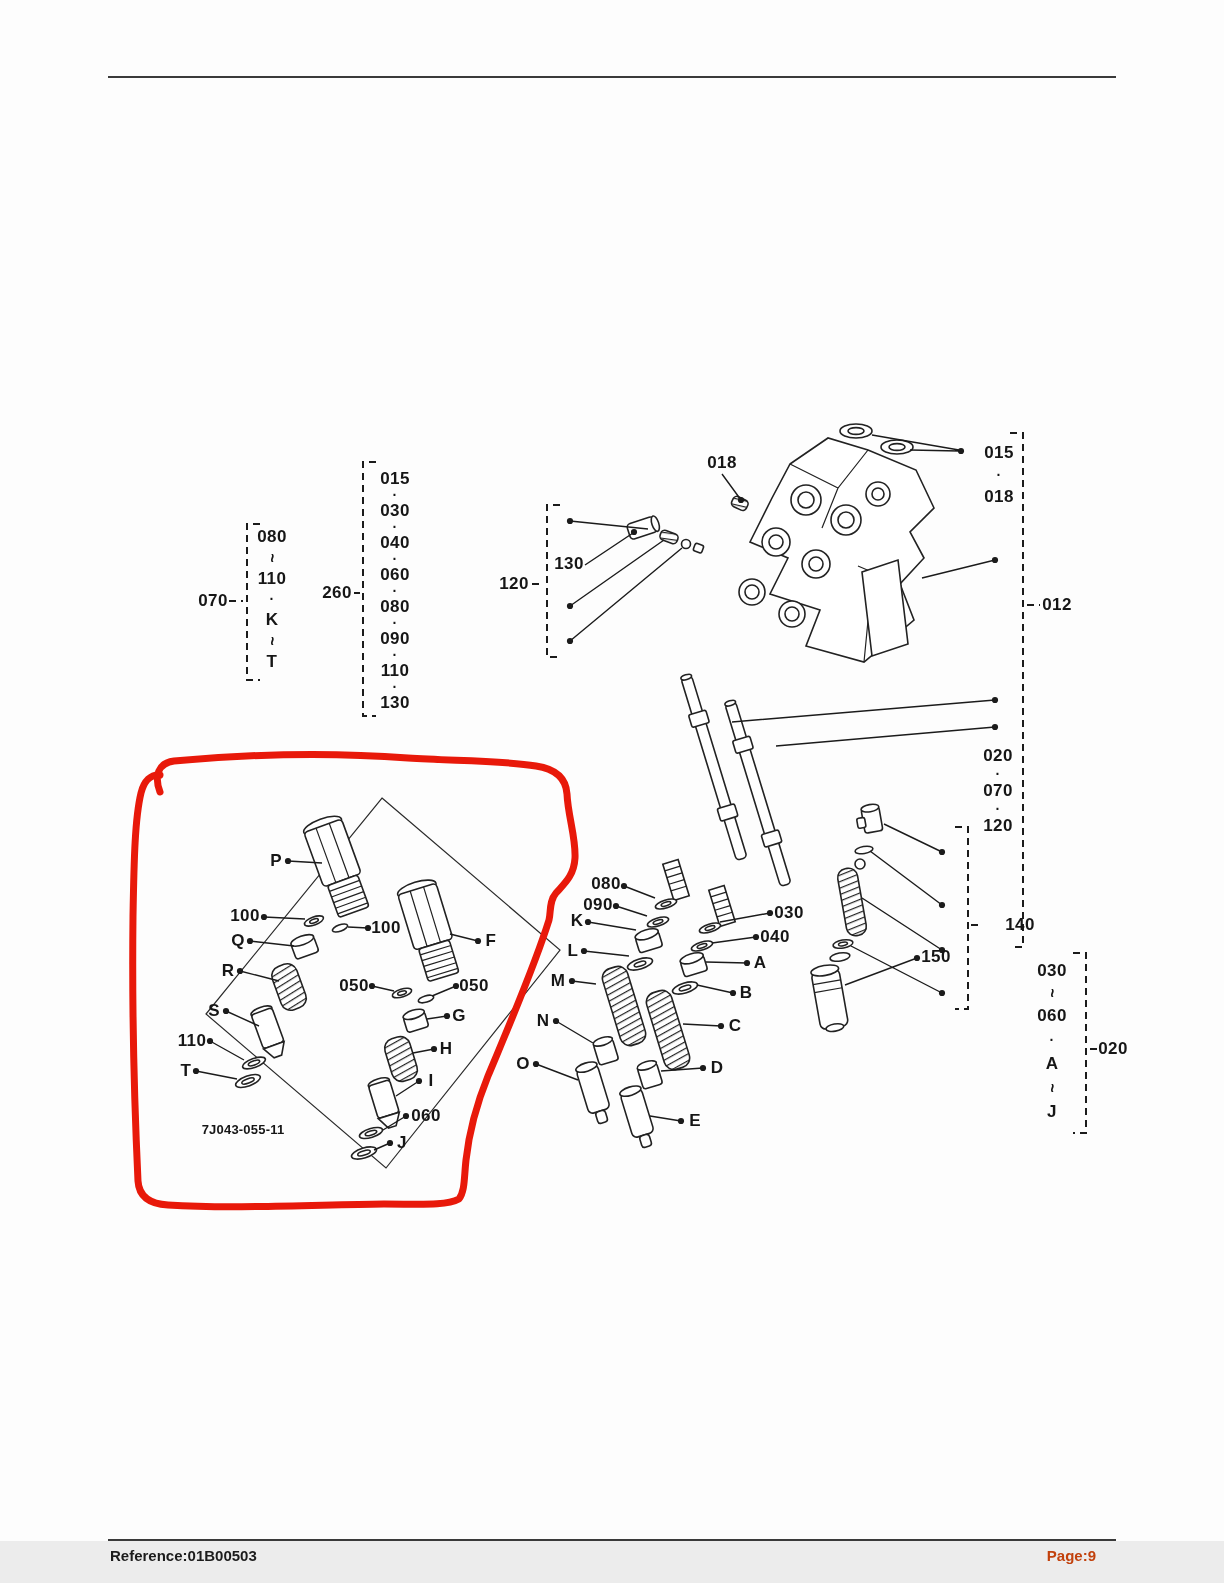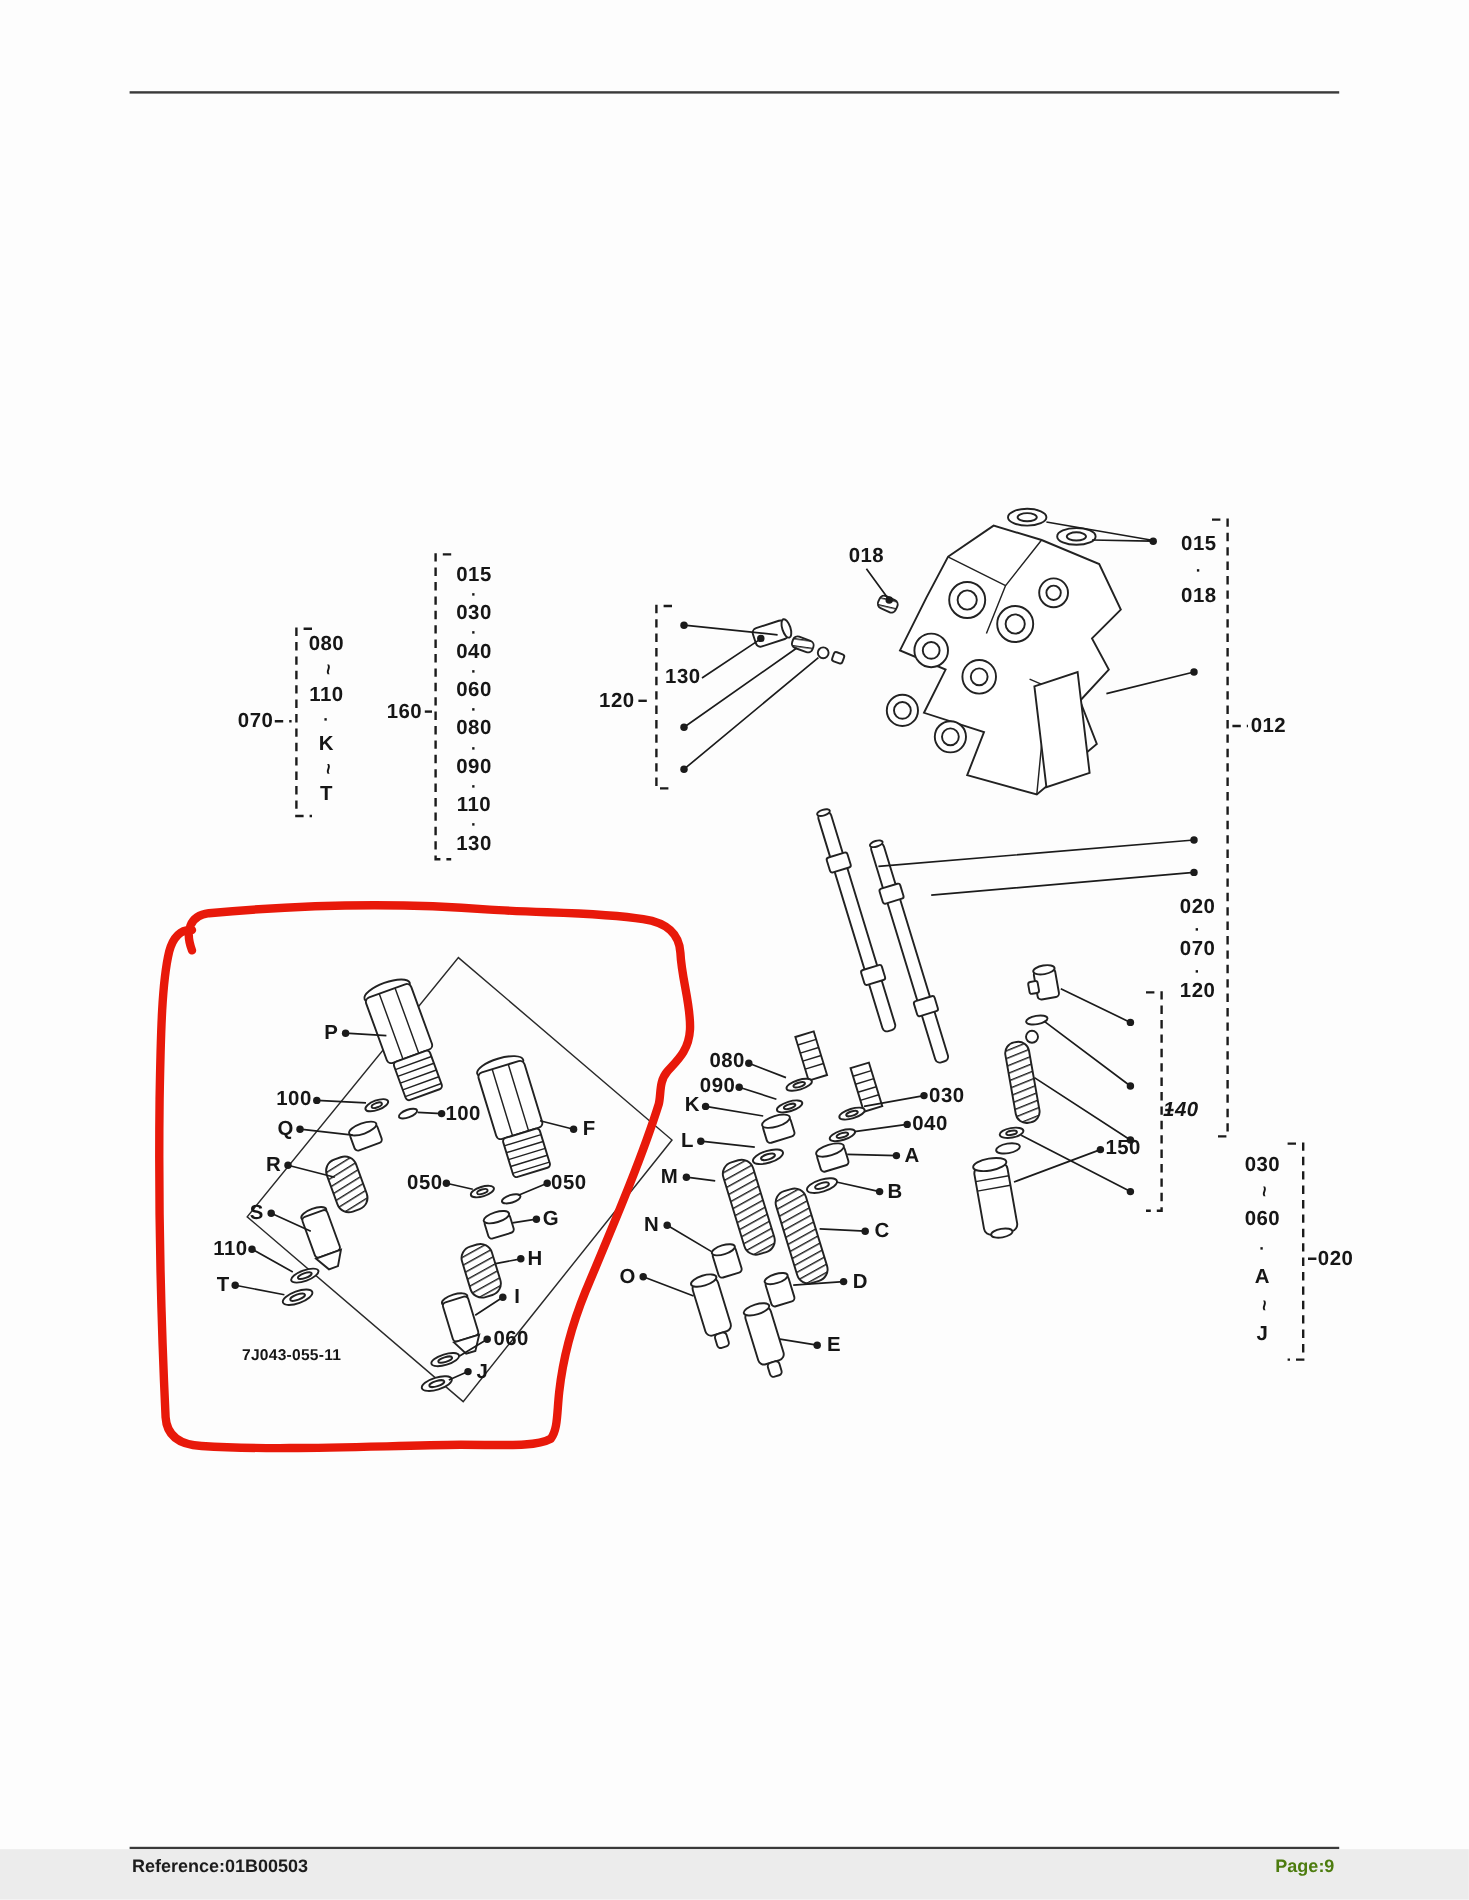--- a/index.html
+++ b/index.html
@@ -5,21 +5,21 @@
   *{margin:0;padding:0;box-sizing:border-box}
   html,body{width:1224px;height:1583px}
   body{background:#fff;position:relative;font-family:"Liberation Sans",sans-serif;overflow:hidden}
   .page{position:absolute;inset:0;background:#fdfdfd}
   .page-title{position:absolute;top:48px;left:72px;width:1152px;text-align:center;
     font:bold 19px "Liberation Sans",sans-serif;letter-spacing:.6px;color:#141414}
   .header-rule{position:absolute;top:76px;left:108px;width:1008px;border-top:2px solid #3a3a3a}
   .footer-rule{position:absolute;top:1539px;left:108px;width:1008px;border-top:2px solid #3a3a3a}
   .footer-band{position:absolute;top:1541px;left:0;right:0;bottom:0;background:#ececec}
   .footer-left{position:absolute;top:1547px;left:110px;font:bold 15px "Liberation Sans",sans-serif;color:#1c1c1c}
-  .footer-right{position:absolute;top:1547px;right:112px;font:bold 15px "Liberation Sans",sans-serif;color:#4d7c0f}
+  .footer-right{position:absolute;top:1547px;right:128px;font:bold 15px "Liberation Sans",sans-serif;color:#c2410c}
   svg.drawing{position:absolute;left:0;top:0}
   #callout-layer{position:absolute;inset:0;pointer-events:none}
   .callout{position:absolute;transform:translate(-50%,-50%);white-space:nowrap;
     font:bold 17px "Liberation Sans",sans-serif;color:#161616;letter-spacing:.4px}
   .callout.sep{font-size:14px}
   .callout.tilde{transform:translate(-50%,-50%) rotate(90deg);font-size:16px}
   .callout.small{font-size:13px;letter-spacing:.2px}
   
   .pt{fill:#fff;stroke:#222;stroke-width:1.6}
   .ln{fill:none;stroke:#222;stroke-width:1.2}
@@ -364,21 +364,21 @@
              C144 781 151 774 160 775"></path>
   </svg>
 
   <div id="callout-layer">
       <div class="callout" style="left: 722px; top: 463px;">018</div>
       <div class="callout" style="left: 999px; top: 453px;">015</div>
       <div class="callout sep" style="left: 999px; top: 475px;">·</div>
       <div class="callout" style="left: 999px; top: 497px;">018</div>
       <div class="callout" style="left: 569px; top: 564px;">130</div>
       <div class="callout" style="left: 514px; top: 584px;">120</div>
-      <div class="callout" style="left: 337px; top: 593px;">160</div>
+      <div class="callout" style="left: 337px; top: 593px;">260</div>
       <div class="callout" style="left: 213px; top: 601px;">070</div>
       <div class="callout" style="left: 1057px; top: 605px;">012</div>
       <div class="callout" style="left: 272px; top: 537px;">080</div>
       <div class="callout tilde" style="left: 272px; top: 558px;">~</div>
       <div class="callout" style="left: 272px; top: 579px;">110</div>
       <div class="callout sep" style="left: 272px; top: 599px;">·</div>
       <div class="callout" style="left: 272px; top: 620px;">K</div>
       <div class="callout tilde" style="left: 272px; top: 641px;">~</div>
       <div class="callout" style="left: 272px; top: 662px;">T</div>
       <div class="callout" style="left: 395px; top: 479px;">015</div>
@@ -394,21 +394,21 @@
       <div class="callout" style="left: 395px; top: 639px;">090</div>
       <div class="callout sep" style="left: 395px; top: 655px;">·</div>
       <div class="callout" style="left: 395px; top: 671px;">110</div>
       <div class="callout sep" style="left: 395px; top: 687px;">·</div>
       <div class="callout" style="left: 395px; top: 703px;">130</div>
       <div class="callout" style="left: 998px; top: 756px;">020</div>
       <div class="callout sep" style="left: 998px; top: 774px;">·</div>
       <div class="callout" style="left: 998px; top: 791px;">070</div>
       <div class="callout sep" style="left: 998px; top: 809px;">·</div>
       <div class="callout" style="left: 998px; top: 826px;">120</div>
-      <div class="callout" style="left: 984px; top: 925px; font-style: italic;">140</div>
+      <div class="callout" style="left: 1020px; top: 925px;">140</div>
       <div class="callout" style="left: 936px; top: 957px;">150</div>
       <div class="callout" style="left: 606px; top: 884px;">080</div>
       <div class="callout" style="left: 598px; top: 905px;">090</div>
       <div class="callout" style="left: 577px; top: 921px;">K</div>
       <div class="callout" style="left: 573px; top: 951px;">L</div>
       <div class="callout" style="left: 558px; top: 981px;">M</div>
       <div class="callout" style="left: 543px; top: 1021px;">N</div>
       <div class="callout" style="left: 523px; top: 1064px;">O</div>
       <div class="callout" style="left: 789px; top: 913px;">030</div>
       <div class="callout" style="left: 775px; top: 937px;">040</div>

